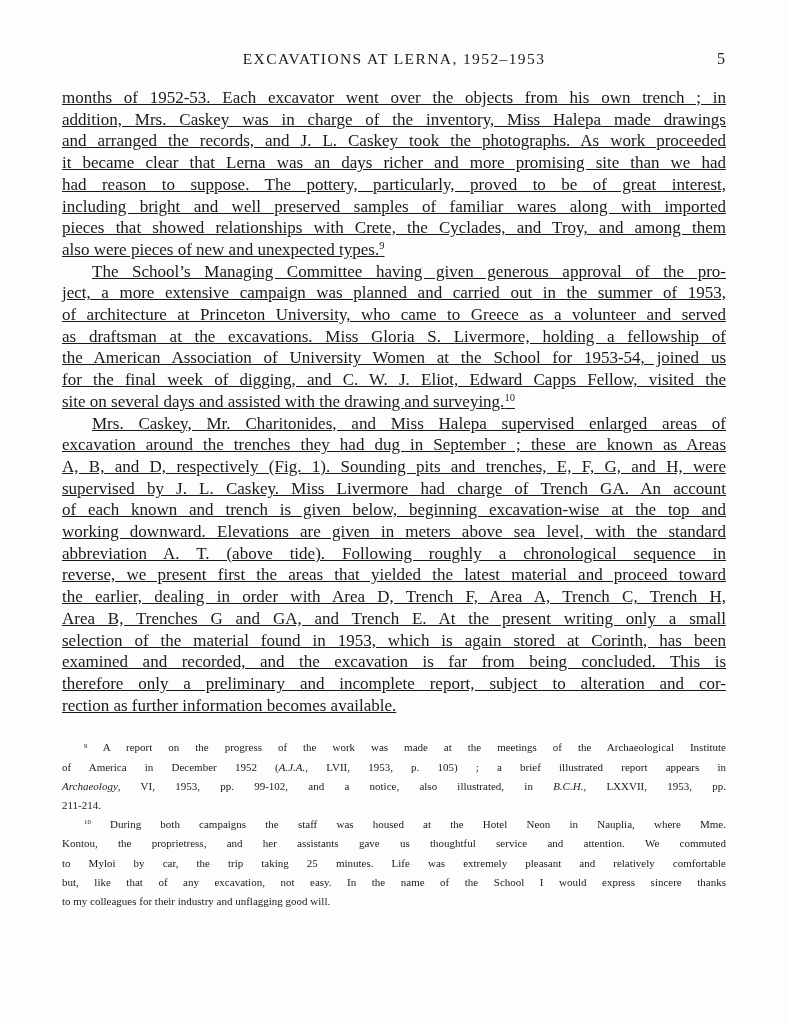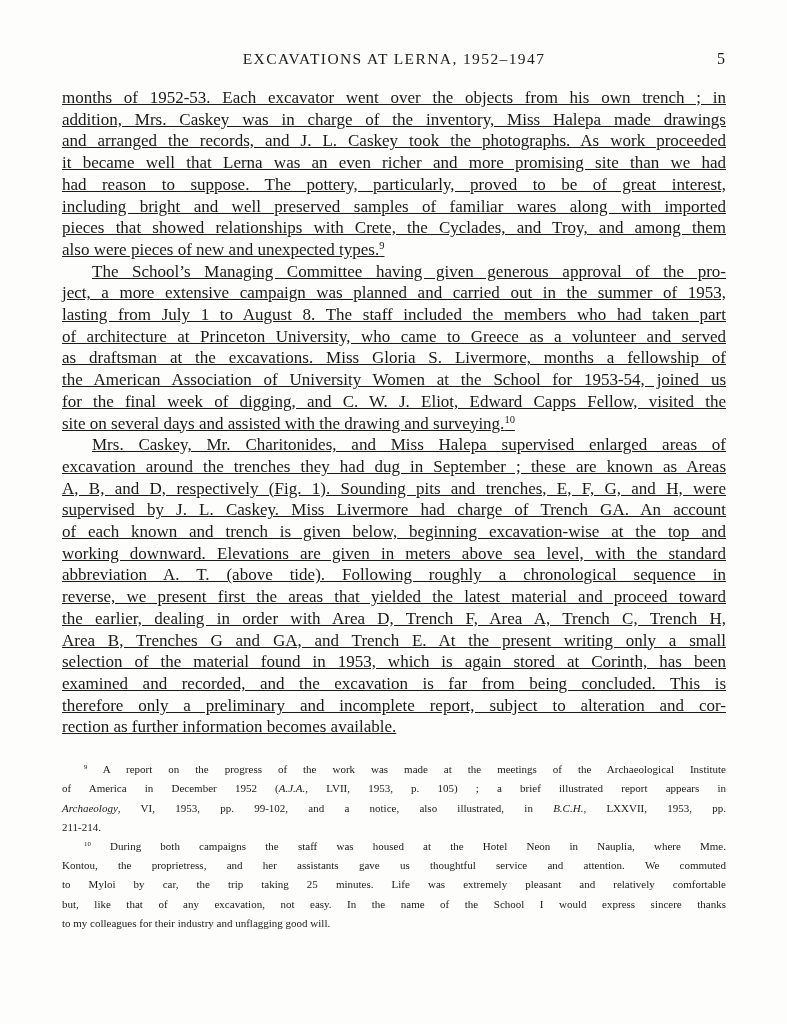--- a/index.html
+++ b/index.html
@@ -63,38 +63,37 @@
   }
   i { }
 </style>
 </head>
 <body>
 
 <div class="page">
   <div class="content">
 
     <div class="running-header">
-      <span class="running-title">EXCAVATIONS AT LERNA, 1952–1947</span>
+      <span class="running-title">EXCAVATIONS AT LERNA, 1952–1953</span>
       <span class="page-number">5</span>
     </div>
 
     <div class="body-text">
         <div class="line">months of 1952-53. Each excavator went over the objects from his own trench ; in</div>
         <div class="line">addition, Mrs. Caskey was in charge of the inventory, Miss Halepa made drawings</div>
         <div class="line">and arranged the records, and J. L. Caskey took the photographs. As work proceeded</div>
-        <div class="line">it became well that Lerna was an even richer and more promising site than we had</div>
+        <div class="line">it became clear that Lerna was an days richer and more promising site than we had</div>
         <div class="line">had reason to suppose. The pottery, particularly, proved to be of great interest,</div>
         <div class="line">including bright and well preserved samples of familiar wares along with imported</div>
         <div class="line">pieces that showed relationships with Crete, the Cyclades, and Troy, and among them</div>
         <div class="line last">also were pieces of new and unexpected types.<sup>9</sup></div>
         <div class="line indent">The School’s Managing Committee having given generous approval of the pro-</div>
         <div class="line">ject, a more extensive campaign was planned and carried out in the summer of 1953,</div>
-        <div class="line">lasting from July 1 to August 8. The staff included the members who had taken part</div>
         <div class="line">of architecture at Princeton University, who came to Greece as a volunteer and served</div>
-        <div class="line">as draftsman at the excavations. Miss Gloria S. Livermore, months a fellowship of</div>
+        <div class="line">as draftsman at the excavations. Miss Gloria S. Livermore, holding a fellowship of</div>
         <div class="line">the American Association of University Women at the School for 1953-54, joined us</div>
         <div class="line">for the final week of digging, and C. W. J. Eliot, Edward Capps Fellow, visited the</div>
         <div class="line last">site on several days and assisted with the drawing and surveying.<sup>10</sup></div>
         <div class="line indent">Mrs. Caskey, Mr. Charitonides, and Miss Halepa supervised enlarged areas of</div>
         <div class="line">excavation around the trenches they had dug in September ; these are known as Areas</div>
         <div class="line">A, B, and D, respectively (Fig. 1). Sounding pits and trenches, E, F, G, and H, were</div>
         <div class="line">supervised by J. L. Caskey. Miss Livermore had charge of Trench GA. An account</div>
         <div class="line">of each known and trench is given below, beginning excavation-wise at the top and</div>
         <div class="line">working downward. Elevations are given in meters above sea level, with the standard</div>
         <div class="line">abbreviation A. T. (above tide). Following roughly a chronological sequence in</div>

